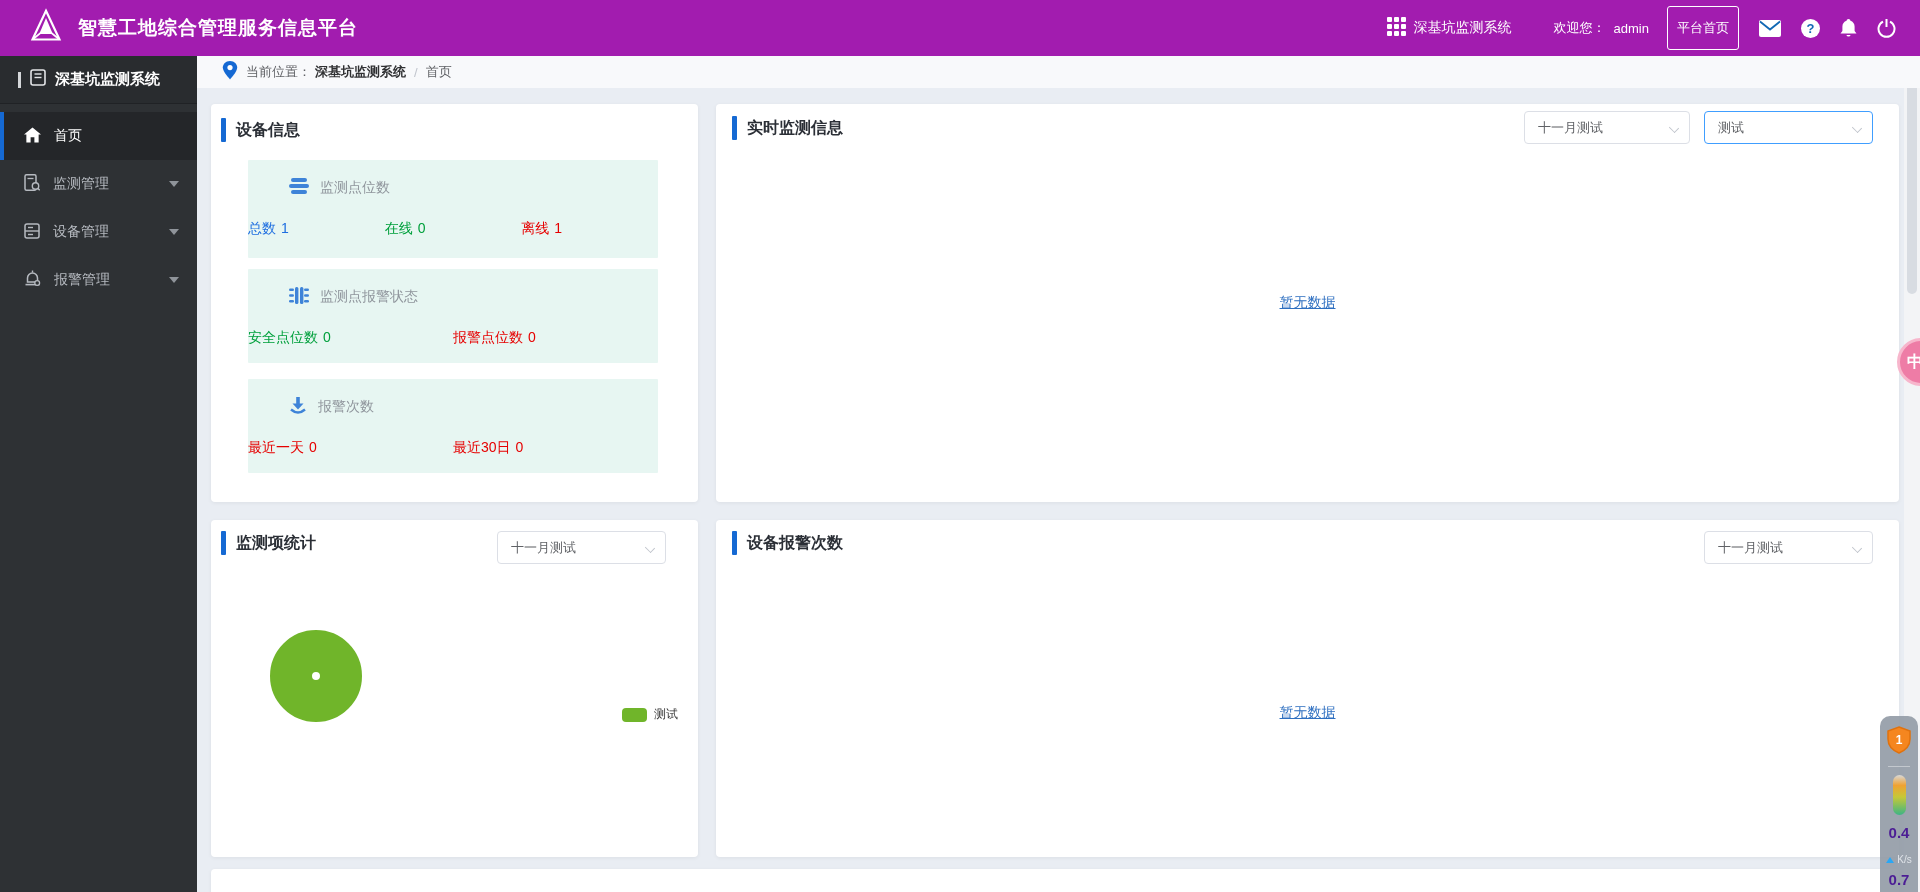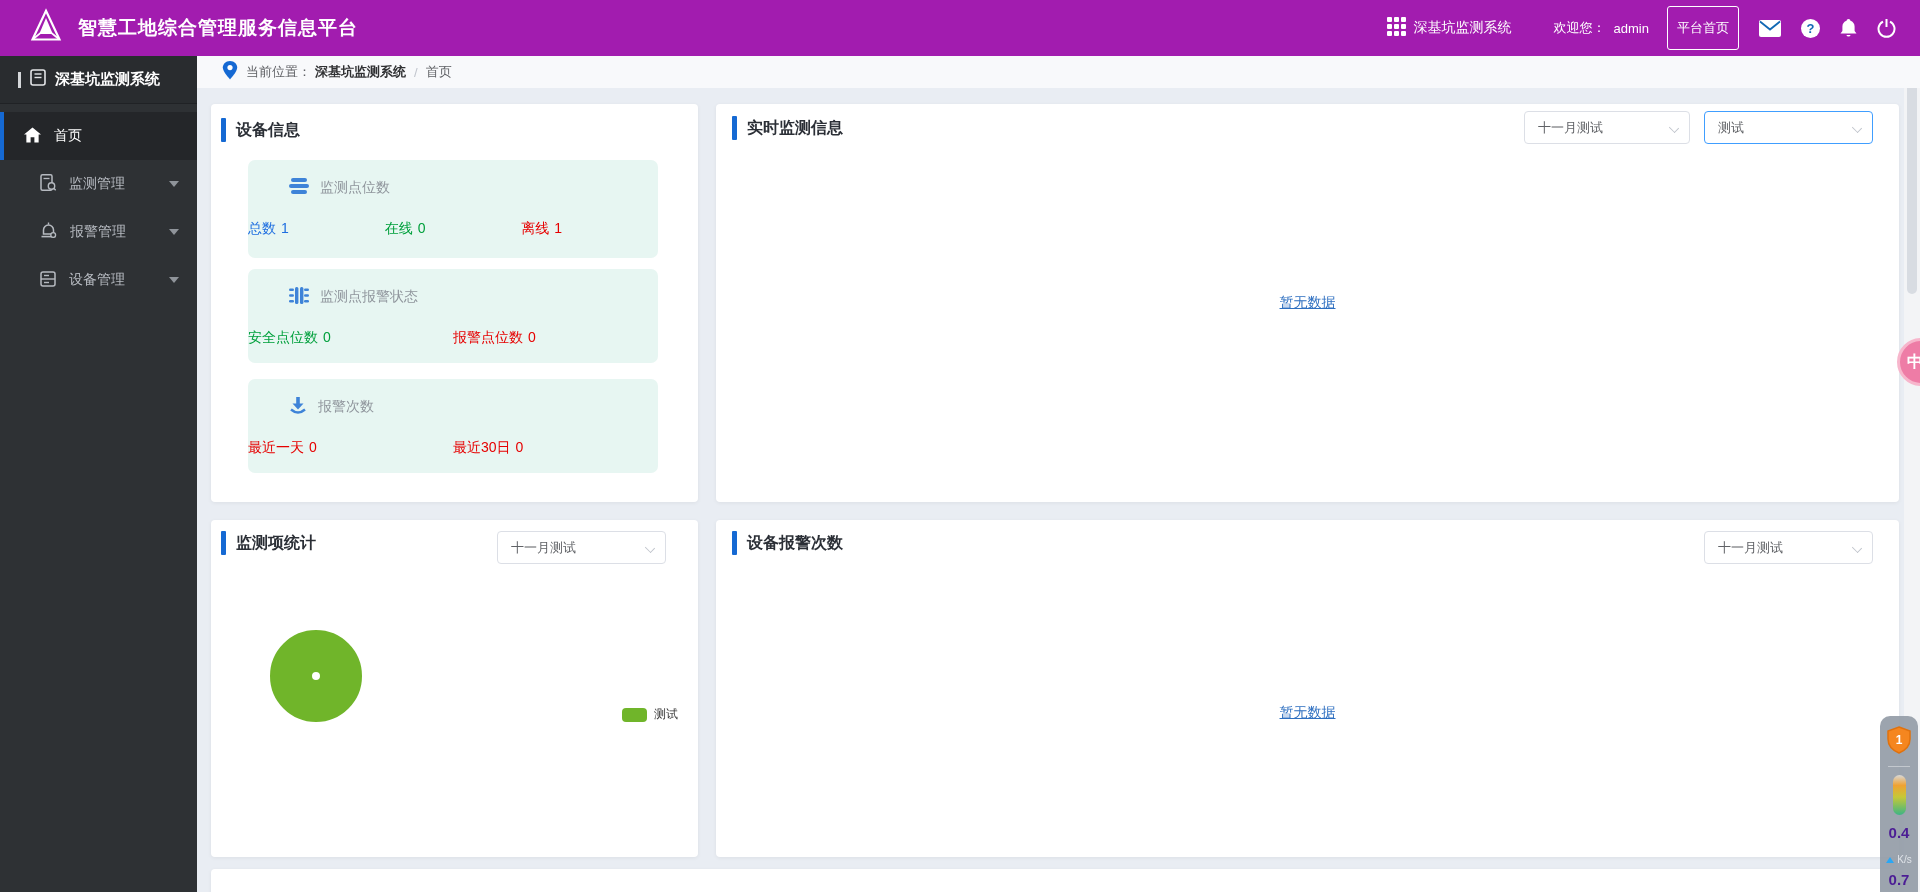--- a/index.html
+++ b/index.html
@@ -21,21 +21,21 @@
   .username { color:#fff; font-size:13px; margin-left:8px; }
   .portal-btn { margin-left:18px; border:1px solid #fff; border-radius:3px; color:#fff; font-size:13px; padding:12px 9px; background:transparent; cursor:pointer; }
   .tb-icon { margin-left:20px; display:flex; align-items:center; cursor:pointer; }
 
   
   .sidebar { position:absolute; left:0; top:56px; width:197px; height:836px; background:#2e3134; z-index:20; }
   .sb-header { height:48px; display:flex; align-items:center; padding-left:18px; background:#292c2f; border-bottom:1px solid #202225; }
   .sb-accent { width:3px; height:16px; background:#d4d7da; margin-right:9px; }
   .sb-title { color:#fff; font-size:15px; font-weight:bold; margin-left:9px; }
   .menu { margin-top:8px; }
-  .menu-item { position:relative; height:48px; display:flex; align-items:center; padding-left:40px; cursor:pointer; color:#b6bac0; font-size:14px; }
+  .menu-item { position:relative; height:48px; display:flex; align-items:center; padding-left:24px; cursor:pointer; color:#b6bac0; font-size:14px; }
   .menu-item .mi-label { margin-left:13px; }
   .menu-item.active { background:#242629; border-left:4px solid #1569d3; padding-left:20px; color:#fff; }
   .caret { position:absolute; right:18px; top:21px; width:0; height:0; border-left:5px solid transparent; border-right:5px solid transparent; border-top:6px solid #8f949a; }
 
   
   .crumb-bar { position:absolute; left:197px; top:56px; width:1723px; height:32px; background:#f8f9fb; display:flex; align-items:center; padding-left:25px; z-index:5; }
   .crumb-text { font-size:13px; color:#606266; margin-left:8px; }
   .crumb-sys { font-size:13px; color:#303133; font-weight:bold; margin-left:4px; cursor:pointer; }
   .crumb-sep { font-size:13px; color:#c0c4cc; margin:0 8px; }
   .crumb-cur { font-size:13px; color:#606266; cursor:pointer; }
@@ -46,21 +46,21 @@
   #card-realtime { left:716px; top:104px; width:1183px; height:398px; }
   #card-items    { left:211px; top:520px; width:487px;  height:337px; }
   #card-alarms   { left:716px; top:520px; width:1183px; height:337px; }
   #card-bottom   { left:211px; top:869px; width:1688px; height:30px; }
 
   .card-head { position:absolute; display:flex; align-items:center; }
   .tbar { width:5px; height:24px; background:#1569d3; border-radius:1px; }
   .card-title { font-size:16px; font-weight:bold; color:#2b2f36; margin-left:10px; }
 
   
-  .panel { position:absolute; left:37px; width:410px; background:#e7f6f2; border-radius:7px; }
+  .panel { position:absolute; left:37px; width:410px; background:#e7f6f2; border-radius:1px; }
   #panel-points { top:56px;  height:98px; }
   #panel-status { top:165px; height:94px; }
   #panel-alarm  { top:275px; height:94px; }
   .panel-head { position:absolute; left:30px; top:18px; display:flex; align-items:center; }
   .panel-head span { color:#8f959c; font-size:14px; margin-left:11px; }
   .panel-stats { position:absolute; left:0; right:0; top:60px; display:flex; }
   .stat { flex:1; font-size:14px; font-weight:normal; }
   .stat .v { margin-left:5px; }
   .c-blue  { color:#1e6ee0; }
   .c-green { color:#00a03c; }
@@ -199,41 +199,41 @@
           <circle cx="11.5" cy="12" r="3.2" fill="#2e3134" stroke="#b6bac0" stroke-width="1.4"></circle>
           <line x1="13.7" y1="14.3" x2="15.7" y2="16.3" stroke="#b6bac0" stroke-width="1.5"></line>
         </svg>
       </span>
       <span class="mi-label">监测管理</span>
       <span class="caret"></span>
     </div>
 
     <div class="menu-item">
       <span>
+        <svg width="16" height="16" viewBox="0 0 16 16">
+          <rect x="1" y="1" width="14" height="14" rx="2" fill="none" stroke="#b6bac0" stroke-width="1.5"></rect>
+          <line x1="1" y1="8" x2="15" y2="8" stroke="#b6bac0" stroke-width="1.4"></line>
+          <line x1="4" y1="4.5" x2="9" y2="4.5" stroke="#b6bac0" stroke-width="1.4"></line>
+          <line x1="4" y1="11.5" x2="9" y2="11.5" stroke="#b6bac0" stroke-width="1.4"></line>
+        </svg>
+      </span>
+      <span class="mi-label">设备管理</span>
+      <span class="caret"></span>
+    </div>
+
+    <div class="menu-item">
+      <span>
         <svg width="17" height="17" viewBox="0 0 17 17">
           <path d="M3.5 12 L3.5 8 A5 5 0 0 1 13.5 8 L13.5 12 Z" fill="none" stroke="#b6bac0" stroke-width="1.5"></path>
           <line x1="1.5" y1="14.6" x2="15.5" y2="14.6" stroke="#b6bac0" stroke-width="1.6"></line>
           <line x1="8.5" y1="0.5" x2="8.5" y2="2.6" stroke="#b6bac0" stroke-width="1.4"></line>
           <circle cx="13.2" cy="13" r="2.4" fill="#2e3134" stroke="#b6bac0" stroke-width="1.3"></circle>
         </svg>
       </span>
       <span class="mi-label">报警管理</span>
-      <span class="caret"></span>
-    </div>
-
-    <div class="menu-item">
-      <span>
-        <svg width="16" height="16" viewBox="0 0 16 16">
-          <rect x="1" y="1" width="14" height="14" rx="2" fill="none" stroke="#b6bac0" stroke-width="1.5"></rect>
-          <line x1="1" y1="8" x2="15" y2="8" stroke="#b6bac0" stroke-width="1.4"></line>
-          <line x1="4" y1="4.5" x2="9" y2="4.5" stroke="#b6bac0" stroke-width="1.4"></line>
-          <line x1="4" y1="11.5" x2="9" y2="11.5" stroke="#b6bac0" stroke-width="1.4"></line>
-        </svg>
-      </span>
-      <span class="mi-label">设备管理</span>
       <span class="caret"></span>
     </div>
   </div>
 </div>
 
 <div class="crumb-bar">
   <span>
     <svg width="16" height="19" viewBox="0 0 16 19">
       <path d="M8 0 C3.6 0 .8 3.2 .8 6.6 C.8 11 8 18.4 8 18.4 C8 18.4 15.2 11 15.2 6.6 C15.2 3.2 12.4 0 8 0 Z" fill="#1569d3"></path>
       <circle cx="8" cy="6.6" r="2.6" fill="#fff"></circle>

